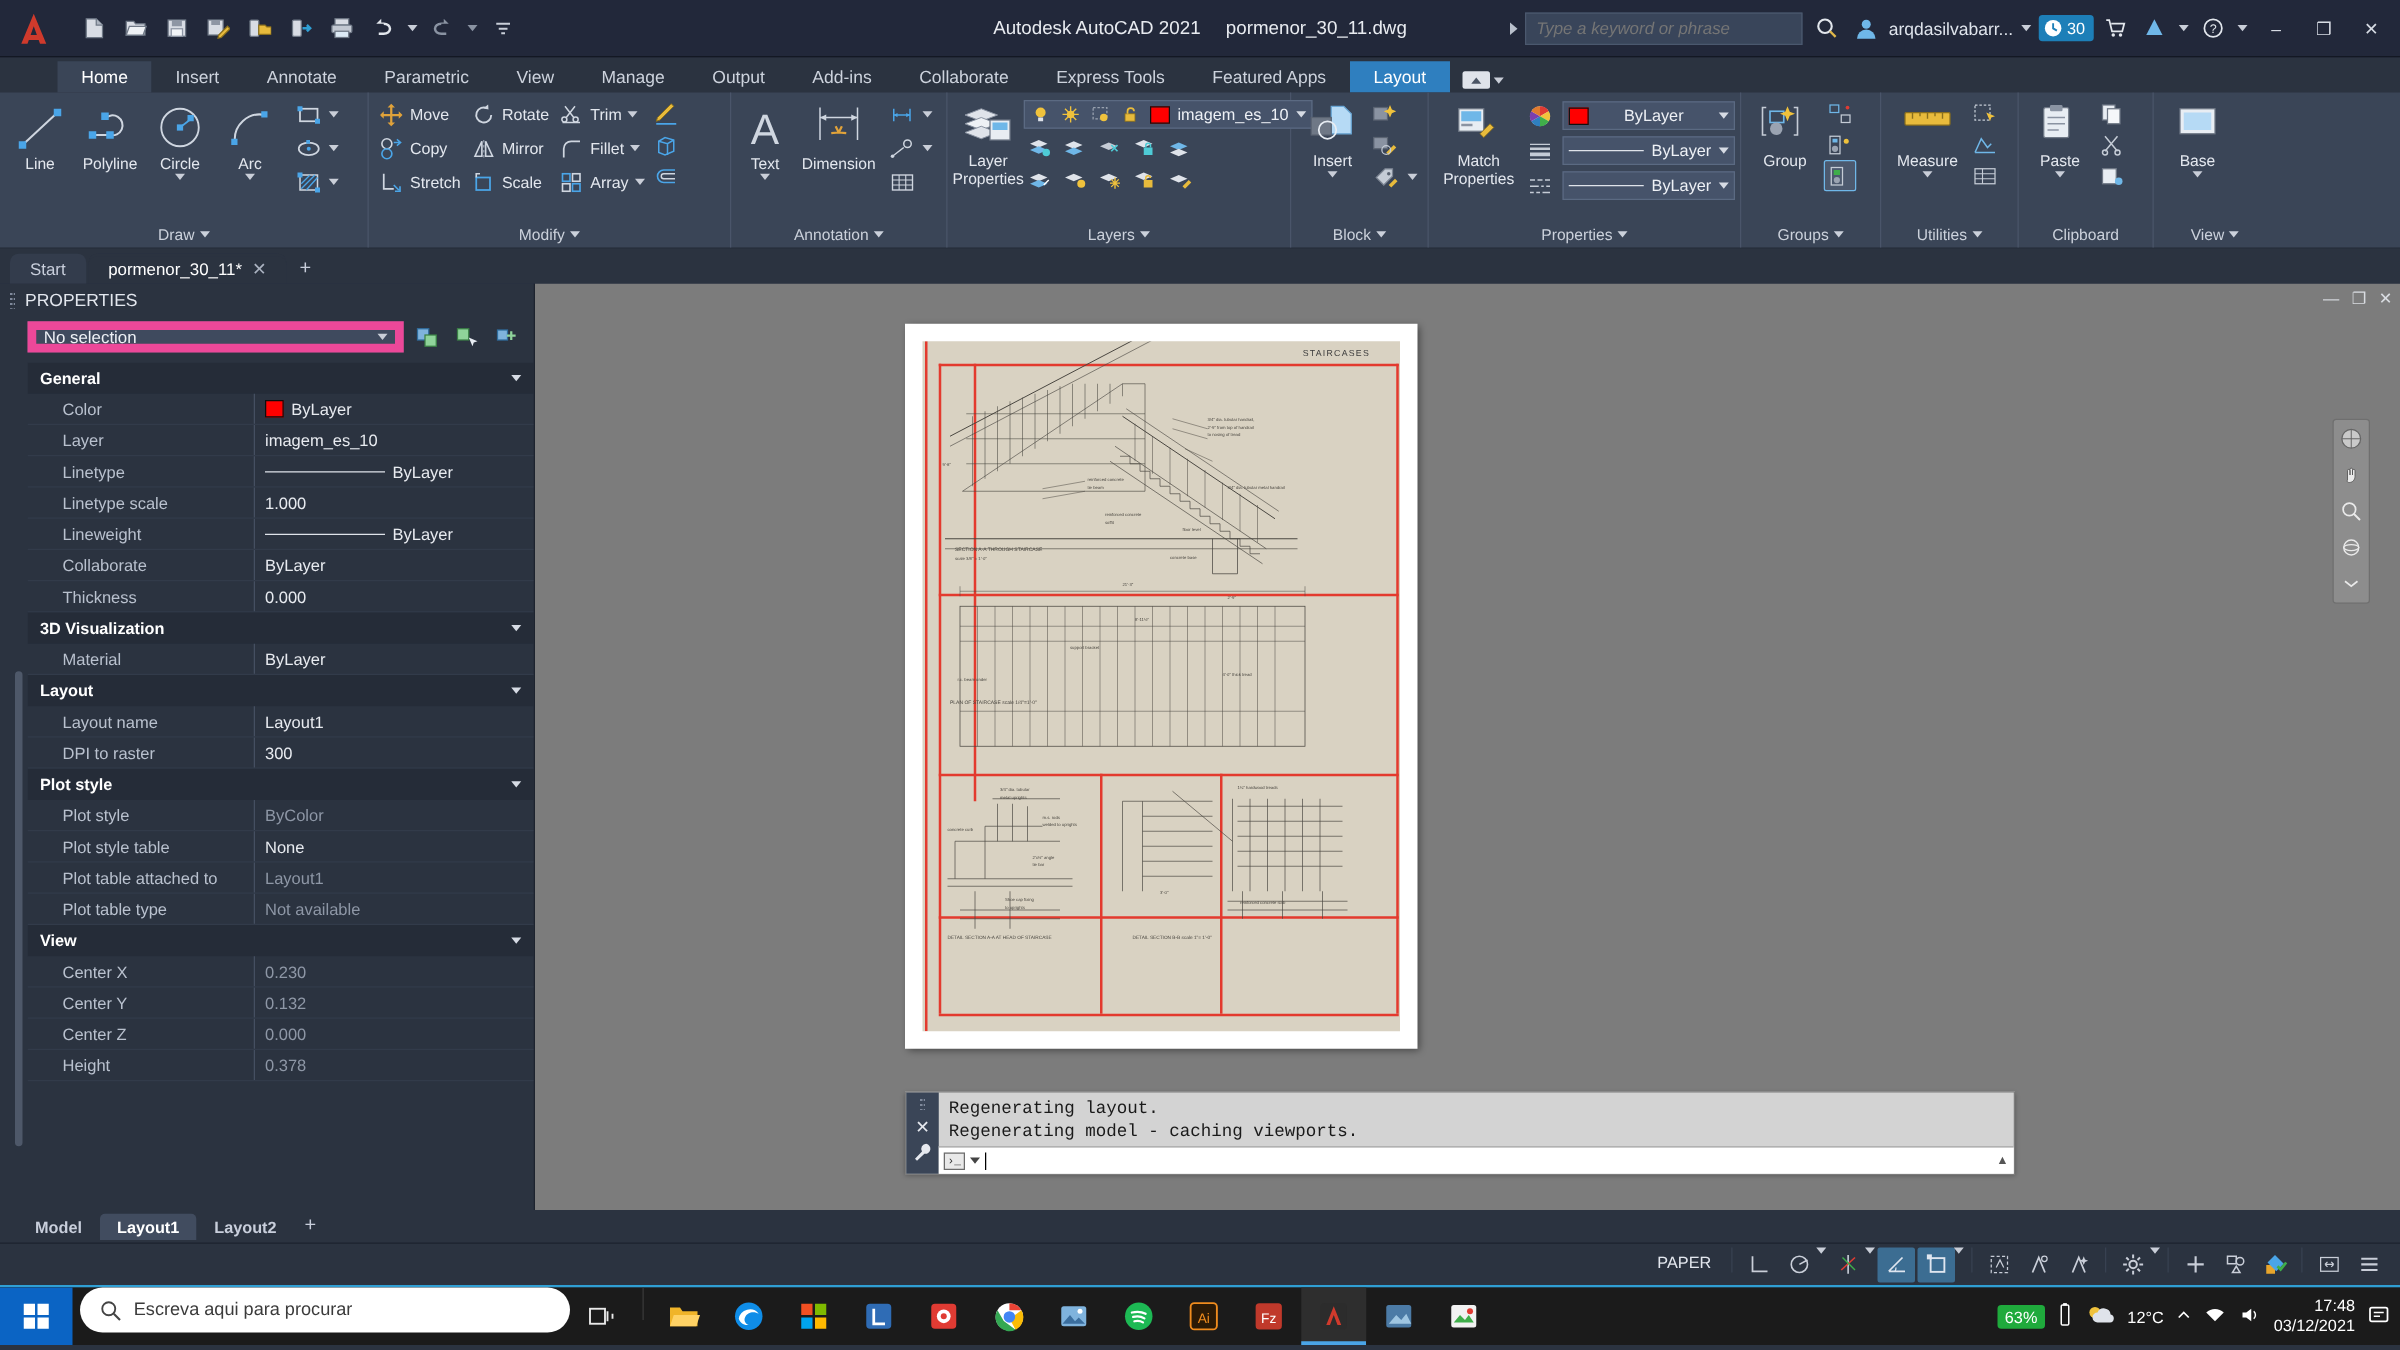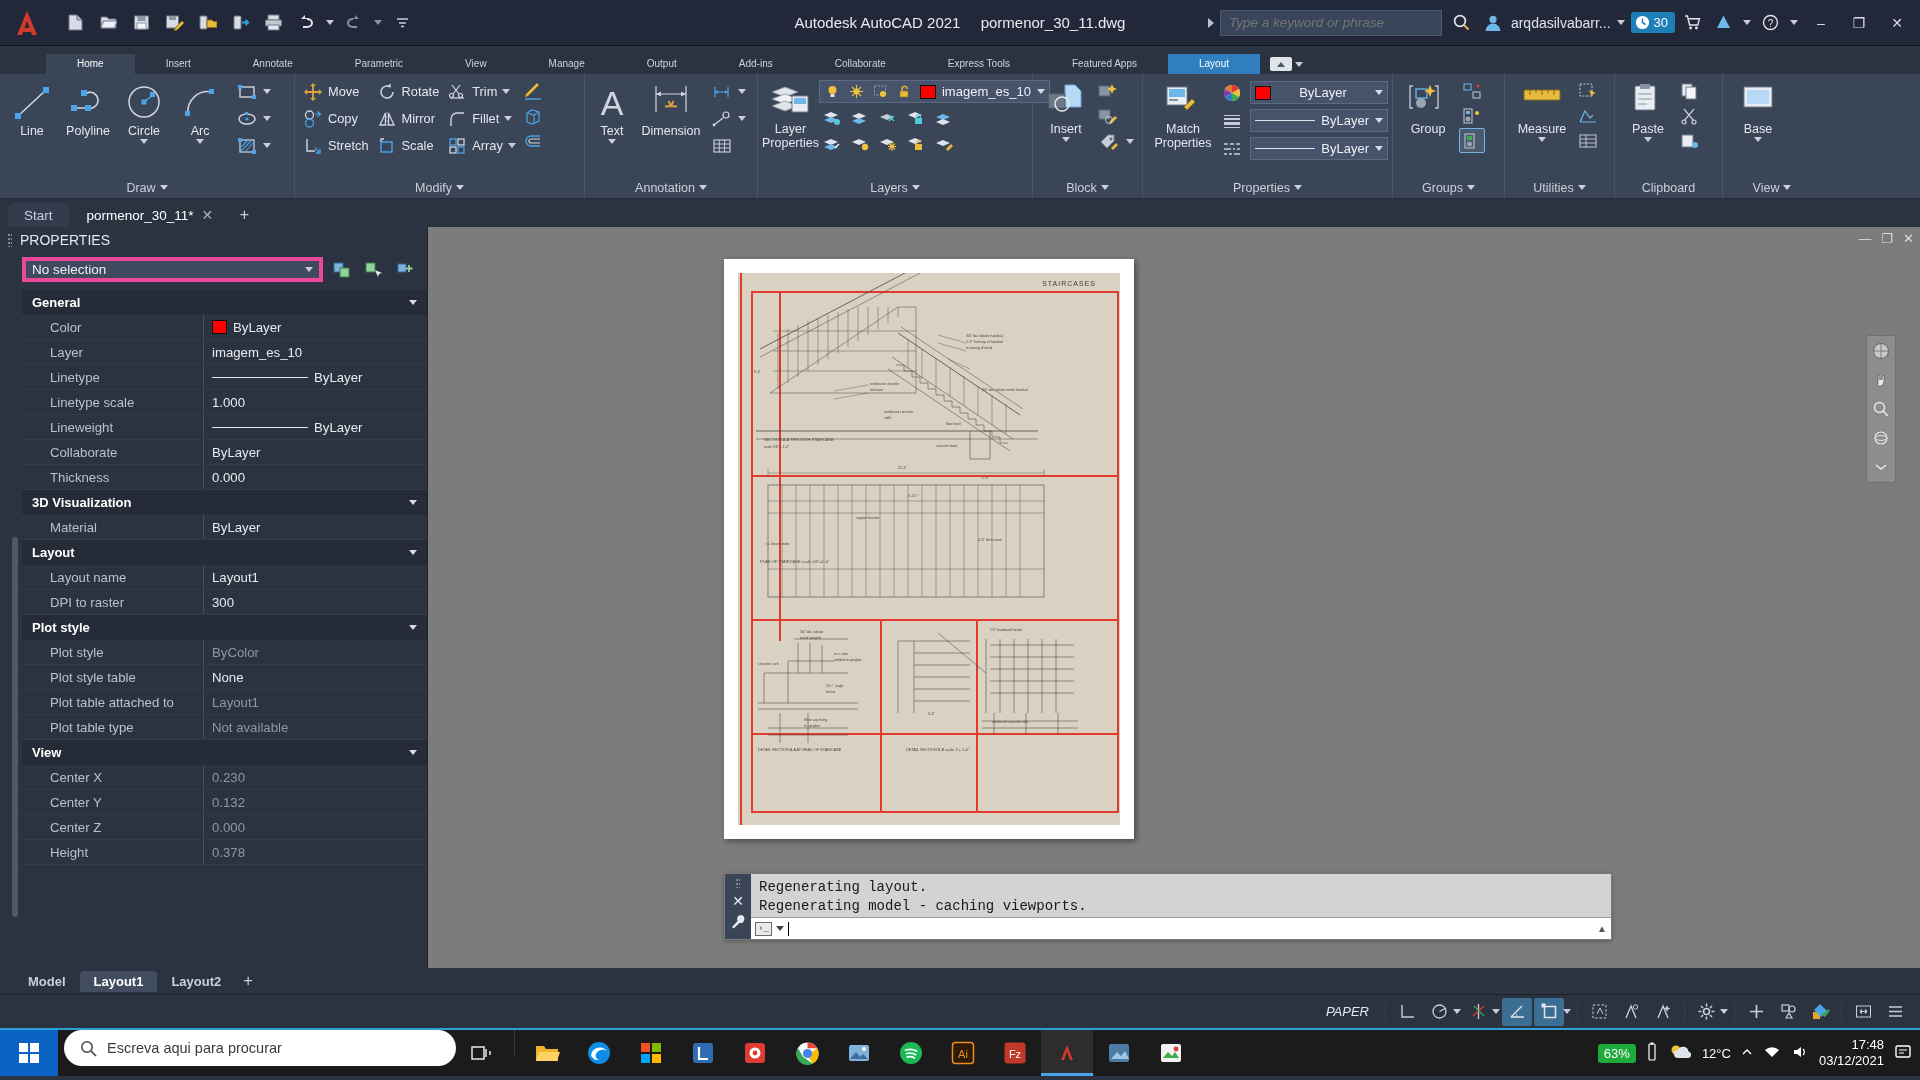--- a/index.html
+++ b/index.html
@@ -36,21 +36,21 @@
   .icon-btn { height:30px; display:flex; align-items:center; justify-content:center; padding:0 4px; border-radius:2px; }
   #user-name { font-size:14px; color:#dfe4ec; max-width:150px; overflow:hidden; white-space:nowrap; }
   #badge-30 {
     display:flex;align-items:center;gap:4px;background:#1d7fb8;border-radius:3px;
     padding:3px 7px 3px 4px; font-size:13px;color:#fff;
   }
   .win-btn { width:34px;height:32px;display:flex;align-items:center;justify-content:center;color:#d7dce4;font-size:14px; }
 
   
   #ribbon-tabs { height:28px; background:#2b3340; display:flex; align-items:flex-end; padding-left:46px; gap:0; position:relative;}
-  .rtab { padding:4px 31px 5px; font-size:10px; color:#cdd3dd; cursor:default; }
+  .rtab { padding:4px 19px 5px; font-size:14px; color:#cdd3dd; cursor:default; }
   .rtab.active { background:#3a4557; color:#ffffff; }
   .rtab#tab-layout { background:#2f7fbf; color:#ffffff; }
   #ribbon-min { display:flex;align-items:center;gap:3px;margin-left:10px;padding-bottom:3px;}
   #ribbon-min .minbox { width:22px;height:14px;background:#dfe3ea;display:flex;align-items:center;justify-content:center;border-radius:2px;}
   #ribbon-min .minbox i { width:0;height:0;border-left:4px solid transparent;border-right:4px solid transparent;border-bottom:5px solid #4b5565;display:block;}
 
   
   #ribbon { height:125px; background:#3a4557; display:flex; position:relative; border-bottom:1px solid #232a36;}
   .panel { display:flex; flex-direction:column; border-right:1px solid #4c5straight; position:relative; }
   .panel { border-right:1px solid #4a556a; }
@@ -86,21 +86,21 @@
     width:428px; background:#2b3340; display:flex; flex-direction:column;
     border-right:1px solid #1d232e; position:relative;
   }
   #props-title { height:26px; display:flex; align-items:center; gap:8px; padding-left:8px; font-size:14px; color:#e3e7ee; }
   .grip { width:4px;height:13px;background:
     repeating-linear-gradient(to bottom,#808a9c 0 2px, transparent 2px 4px),
     repeating-linear-gradient(to bottom,#808a9c 0 2px, transparent 2px 4px);
     background-size:2px 100%; background-position:0 0, 3px 0; background-repeat:no-repeat; }
   #props-sel { display:flex; align-items:center; gap:6px; padding:4px 8px 8px 22px; }
   #sel-combo {
-    flex:1; height:25px; background:#3f4a5e; border:4px solid #ec4899; display:flex; align-items:center;
+    flex:1; height:25px; background:#3f4a5e; border:7px solid #ec4899; display:flex; align-items:center;
     justify-content:space-between; padding:0 6px; font-size:13.5px; color:#eef1f6;
   }
   #props-tbl { flex:1; overflow:hidden; margin-left:22px; }
   .grp-row { background:#252c38; font-weight:bold; font-size:13px; color:#ffffff;
              display:flex; align-items:center; justify-content:space-between; height:25px; padding:0 10px 0 10px; }
   .grp-row .caret { border-top-color:#d6dbe4; }
   .pr { display:flex; height:25px; border-bottom:1px solid #39435380; }
   .pr .k { width:182px; padding-left:28px; font-size:13.2px; color:#b9c1ce; display:flex; align-items:center;
            border-right:1px solid #454f61;}
   .pr .v { flex:1; padding-left:8px; font-size:13.2px; color:#e8ebf0; display:flex; align-items:center; gap:6px; }
@@ -141,21 +141,21 @@
 
   
   #layout-bar { height:26px; background:#2b3340; display:flex; align-items:center; padding-left:14px; gap:0; }
   .ltab { padding:3px 14px; font-size:13px; color:#c8cedb; border-radius:4px 4px 0 0;font-weight:bold;}
   .ltab.active { background:#414c5f; color:#ffffff; }
   .ltab-add { width:26px;display:flex;align-items:center;justify-content:center;color:#c8cedb;font-size:16px;}
 
   
   #statusbar { height:36px; background:#2b3340; display:flex; align-items:center;
                border-top:1px solid #1d232e; border-bottom:2px solid #2f9fd4; }
-  #sb-right { margin-left:auto; display:flex; align-items:center; gap:2px; padding-right:10px;font-style:italic; }
+  #sb-right { margin-left:auto; display:flex; align-items:flex-start; gap:2px; padding-right:10px; }
   #paper-chip { font-size:13px; color:#e3e7ee; padding:3px 9px; border:1px solid transparent; }
   .sbi { width:30px;height:28px; display:flex; align-items:center; justify-content:center; border-radius:2px; }
   .sbi.on { background:#3c6d92; }
   .sb-sep { width:1px;height:20px;background:#46506180;margin:0 4px; }
   .sb-caret { width:0;height:0;border-left:4px solid transparent;border-right:4px solid transparent;border-top:5px solid #c9ced8; margin-left:-3px;}
 
   
   #taskbar { height:46px; background:#1b1b1b; display:flex; }
   #start-btn { width:58px;height:46px;display:flex;align-items:center;justify-content:center;background:#0b64c4;}
   #tb-search {

